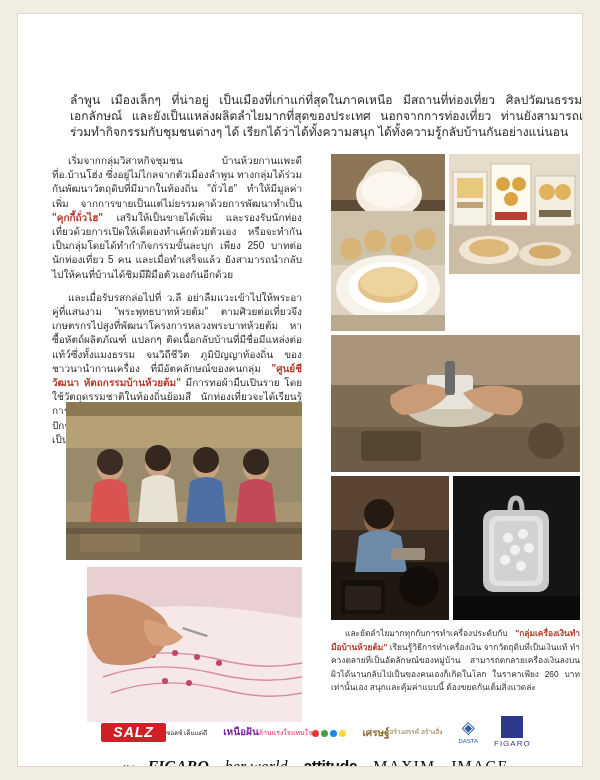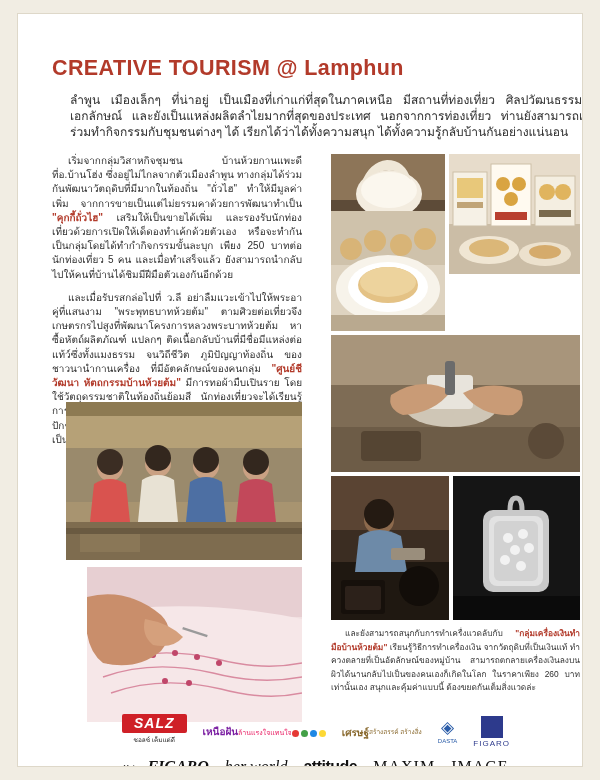--- a/index.html
+++ b/index.html
@@ -124,23 +124,22 @@
   .logo-row-2 { top: 742px; height: 22px; }
 
   .logo {
     display: flex;
     align-items: center;
     justify-content: center;
     height: 100%;
   }
   .salz {
     display: flex;
-    flex-direction: column;
-    align-items: center;
-    justify-content: flex-start;
+    align-items: center;
+    justify-content: center;
   }
   .salz .bar {
     background: #cf2027;
     color: #fff;
     font-weight: bold;
     font-size: 14px;
     letter-spacing: 1px;
     padding: 1px 12px 2px 12px;
     border-radius: 2px;
     font-style: italic;
@@ -197,21 +196,20 @@
   .mag.attitude { font-weight: bold; letter-spacing: -0.5px; }
   .mag.maxim { font-family: "Liberation Serif", serif; letter-spacing: 1px; }
   .mag.image { font-family: "Liberation Serif", serif; letter-spacing: 1px; }
 </style>
 </head>
 <body>
 
 <div class="page">
   <div class="sheet">
 
-    <div class="title">CREATIVE TOURISM @ Lamphun</div>
 
     <div class="lede">ลำพูน เมืองเล็กๆ ที่น่าอยู่ เป็นเมืองที่เก่าแก่ที่สุดในภาคเหนือ มีสถานที่ท่องเที่ยว ศิลปวัฒนธรรมที่มีเอกลักษณ์ และยังเป็นแหล่งผลิตลำไยมากที่สุดของประเทศ นอกจากการท่องเที่ยว ท่านยังสามารถเข้าร่วมทำกิจกรรมกับชุมชนต่างๆ ได้ เรียกได้ว่าได้ทั้งความสนุก ได้ทั้งความรู้กลับบ้านกันอย่างแน่นอน</div>
 
     <div class="col-left">
       <p>
         <span>เริ่มจากกลุ่มวิสาหกิจชุมชน บ้านห้วยกานแพะดี ที่อ.บ้านโฮ่ง ซึ่งอยู่ไม่ไกลจากตัวเมืองลำพูน ทางกลุ่มได้ร่วมกันพัฒนาวัตถุดิบที่มีมากในท้องถิ่น "ถั่วไฮ" ทำให้มีมูลค่าเพิ่ม จากการขายเป็นแต่ไม่ยรรมคาด้วยการพัฒนาทำเป็น </span><span class="hl">"คุกกี้ถั่วไฮ"</span><span> เสริมให้เป็นขายได้เพิ่ม และรองรับนักท่องเที่ยวด้วยการเปิดให้เด็ดองทำเค้กด้วยตัวเอง หรือจะทำกันเป็นกลุ่มโดยได้ทำกำกิจกรรมขั้นละบุก เพียง 250 บาทต่อนักท่องเที่ยว 5 คน และเมื่อทำเสร็จแล้ว ยังสามารถนำกลับไปให้คนที่บ้านได้ชิมมีฝีมือตัวเองกันอีกด้วย</span>
       </p>
       <p>
         <span>และเมื่อรับรสกล่อไปที่ ว.ลี อย่าลืมแวะเข้าไปให้พระอาคู่ที่แสนงาม "พระพุทธบาทห้วยต้ม" ตามศิวยต่อเที่ยวจึงเกษตรกรไปสูงที่พัฒนาโครงการหลวงพระบาทห้วยต้ม หาซื้อหัตถ์ผลิตภัณฑ์ แปลกๆ ติดเนื้อกลับบ้านที่มีชื่อมีแหล่งต่อแท้ว์ซึ่งทั้งแมงธรรม จนวิถีชีวิต ภูมิปัญญาท้องถิ่น ของชาวนานำกานเครื่อง ที่มีอัตคลักษณ์ของคนกลุ่ม </span><span class="hl">"ศูนย์ชีวัฒนา หัตถกรรมบ้านห้วยต้ม"</span><span> มีการทอผ้ามืบเปินราย โดยใช้วัตถุดรรมชาติในท้องถิ่นย้อมสี นักท่องเที่ยวจะได้เรียนรู้การทอผ้าให้ได้ทำเป็น ย่านที่ซื้อทำกินของ และยังสามารถปักชื่อด้วยลงถนนมีกา ด้วยภาษาปากาเฌอญอ กลับไปใช้เป็นให้เพื่อนๆ ที่พบอร์ตนาน</span>
       </p>
@@ -375,21 +373,21 @@
           <circle cx="52" cy="84" r="5"></circle>
             <circle cx="68" cy="90" r="5"></circle>
         </g>
         <path d="M57 34 q0-12 6-12 q6 0 6 12" stroke="#bdbdbd" stroke-width="5" fill="none"></path>
         <rect x="0" y="120" width="127" height="24" fill="#0b0b0b"></rect>
       </svg>
     </div>
 
     <div class="col-right-bottom">
       <p>
-        <span>และยังสามารถสนุกกับการทำเครื่งแวดลับกับ </span><span class="hl">"กลุ่มเครื่องเงินทำมือบ้านห้วยต้ม"</span><span> เรียนรู้วิธีการทำเครื่องเงิน จากวัตถุดิบที่เป็นเงินแท้ ทำควงตลายที่เป็นอัตลักษณ์ของหมู่บ้าน สามารถตกลายเครื่องเงินลงบนผิวได้นานกลับไปเป็นของคนเองก็เกิดในโลก ในราคาเพียง 260 บาท เท่านั้นเอง สนุกและคุ้มค่าแบบนี้ ต้องขยดกันเต็มสิ่งแวดล่ะ</span>
+        <span>และยัตลำไยมากทุกกับการทำเครื่องประดับกับ </span><span class="hl">"กลุ่มเครื่องเงินทำมือบ้านห้วยต้ม"</span><span> เรียนรู้วิธีการทำเครื่องเงิน จากวัตถุดิบที่เป็นเงินแท้ ทำควงตลายที่เป็นอัตลักษณ์ของหมู่บ้าน สามารถตกลายเครื่องเงินลงบนผิวได้นานกลับไปเป็นของคนเองก็เกิดในโลก ในราคาเพียง 260 บาท เท่านั้นเอง สนุกและคุ้มค่าแบบนี้ ต้องขยดกันเต็มสิ่งแวดล่ะ</span>
       </p>
     </div>
 
     <div class="logo-row logo-row-1">
       <div class="logo salz">
         <span class="bar">SALZ</span>
         <span class="sub">ซอลซ์ เค็มแต่ดี</span>
       </div>
       <div class="logo nuafun">
         <span class="t1">เหนือฝัน</span>

